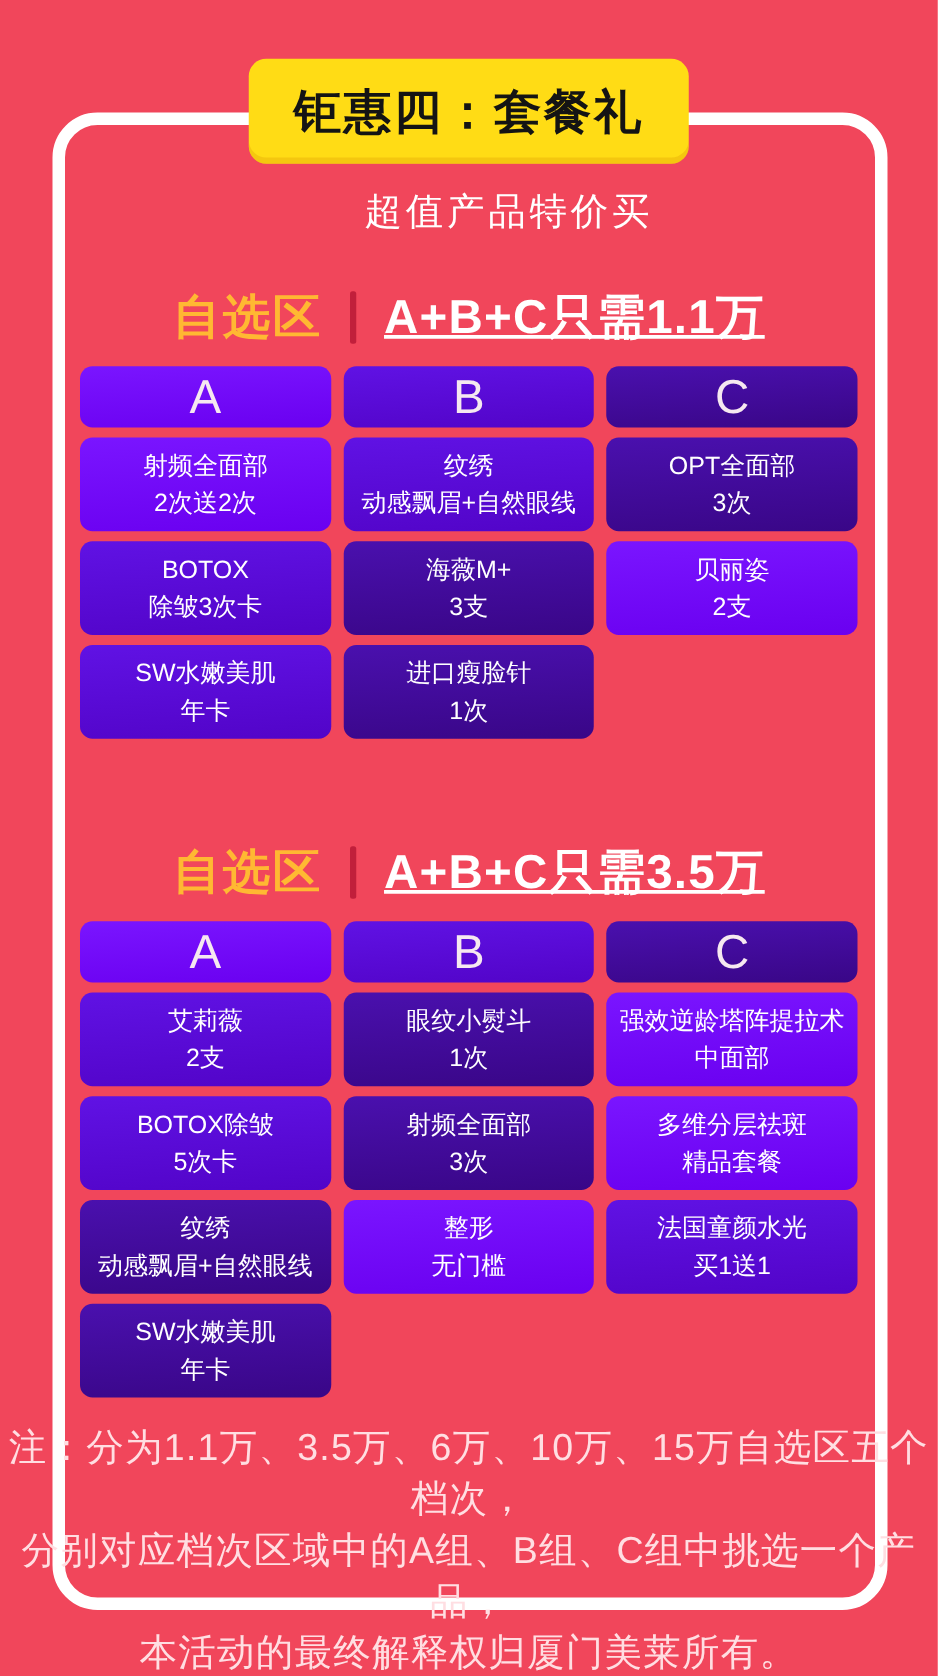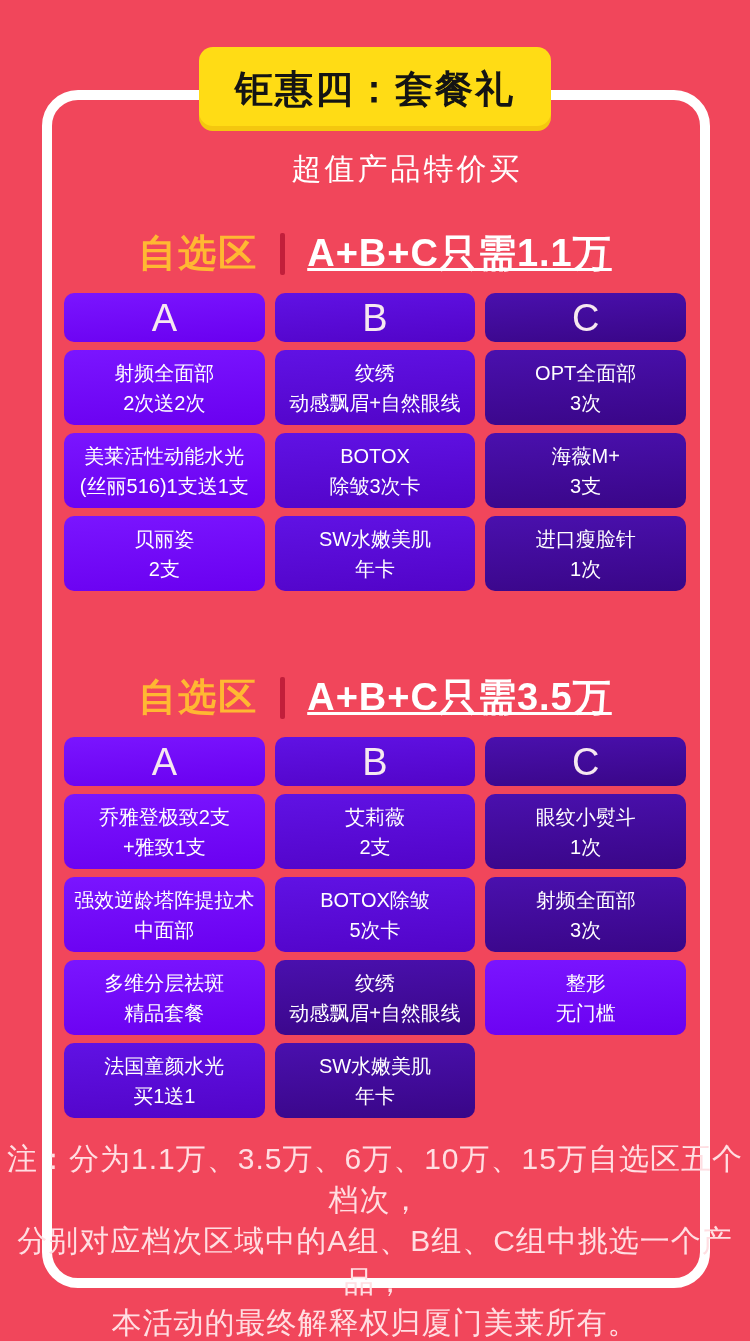--- a/index.html
+++ b/index.html
@@ -111,24 +111,20 @@
     </div>
     <div class="card col-b">
       <span>纹绣</span>
       <span>动感飘眉+自然眼线</span>
     </div>
     <div class="card col-c">
       <span>OPT全面部</span>
       <span>3次</span>
     </div>
 
-    <div class="card col-a">
-      <span>美莱活性动能水光</span>
-      <span>(丝丽516)1支送1支</span>
-    </div>
     <div class="card col-b">
       <span>BOTOX</span>
       <span>除皱3次卡</span>
     </div>
     <div class="card col-c">
       <span>海薇M+</span>
       <span>3支</span>
     </div>
 
     <div class="card col-a">
@@ -149,24 +145,20 @@
     <span class="zone-label">自选区</span>
     <span class="header-divider"></span>
     <span class="price-text">A+B+C只需3.5万</span>
   </div>
 
   <div class="grid" id="grid2">
     <div class="card col-a hdr">A</div>
     <div class="card col-b hdr">B</div>
     <div class="card col-c hdr">C</div>
 
-    <div class="card col-a">
-      <span>乔雅登极致2支</span>
-      <span>+雅致1支</span>
-    </div>
     <div class="card col-b">
       <span>艾莉薇</span>
       <span>2支</span>
     </div>
     <div class="card col-c">
       <span>眼纹小熨斗</span>
       <span>1次</span>
     </div>
 
     <div class="card col-a">

